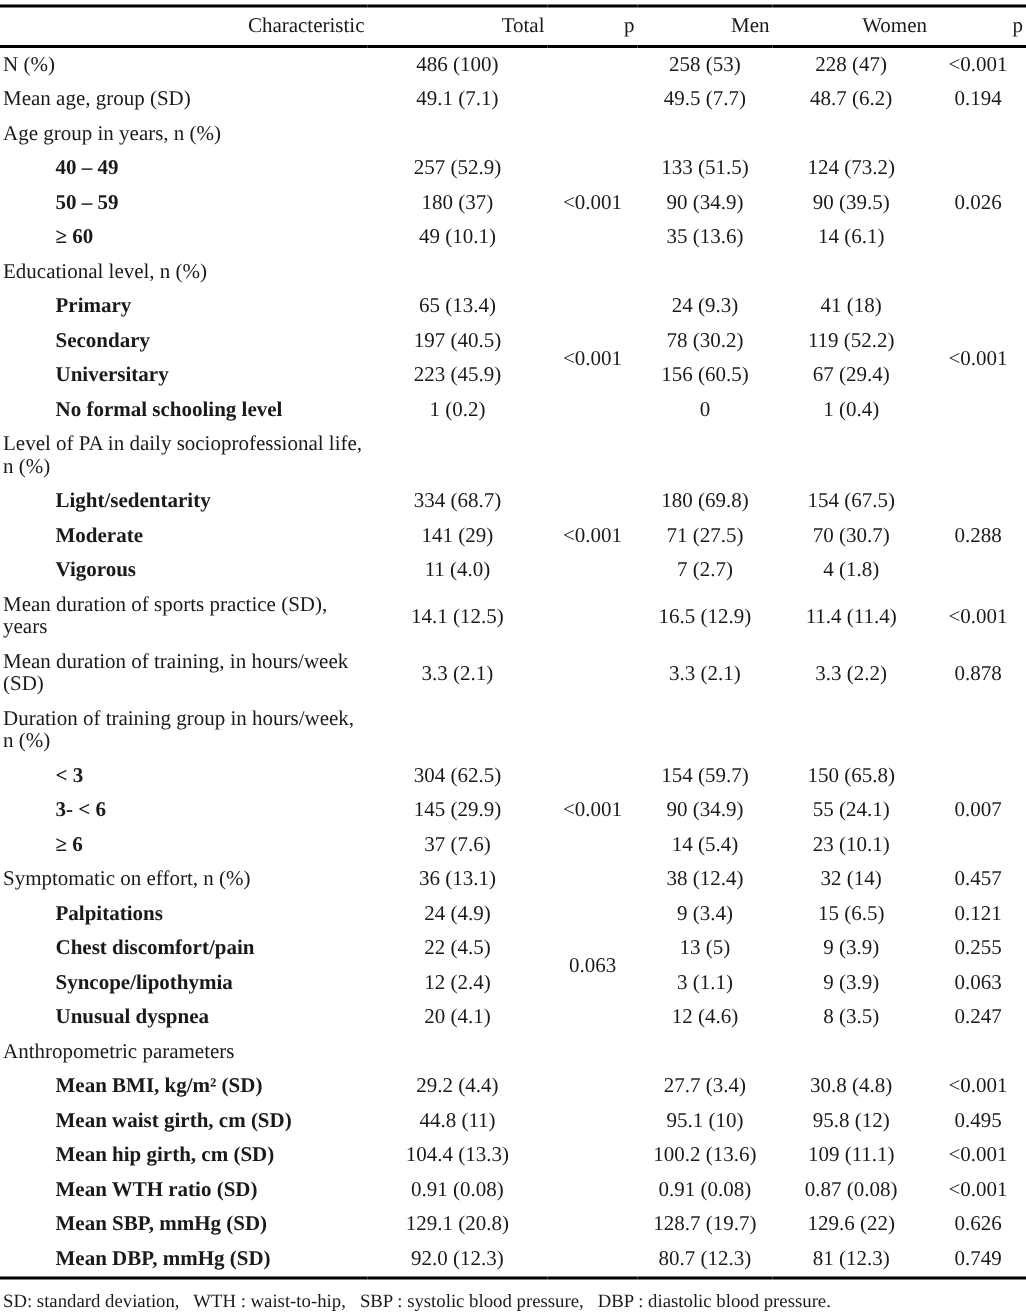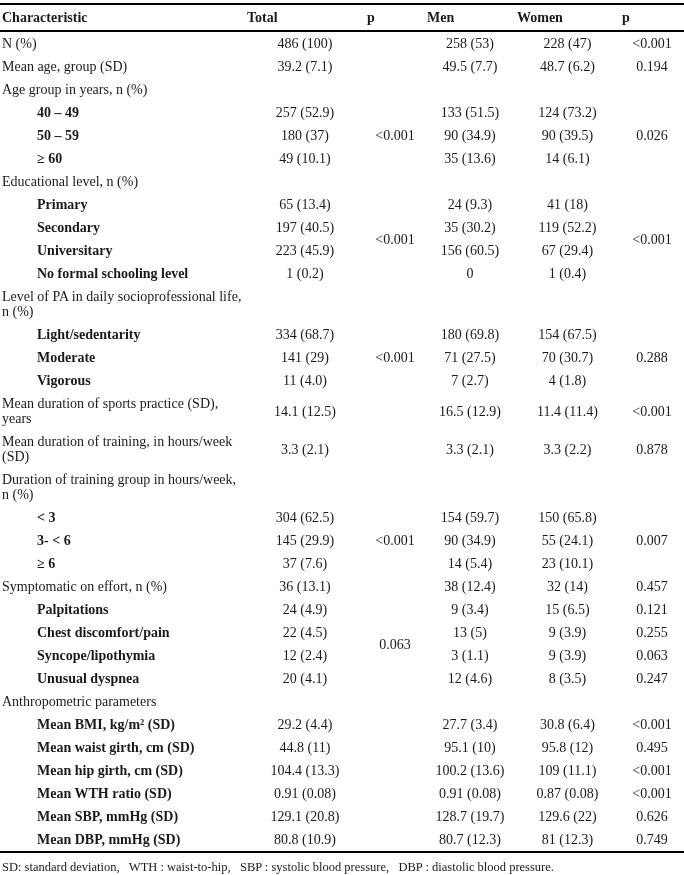--- a/index.html
+++ b/index.html
@@ -18,25 +18,25 @@
     padding-top: 3px;
   }
   table.stats {
     width: 684px;
     border-collapse: collapse;
     table-layout: fixed;
     border-top: 2px solid #000;
     border-bottom: 2px solid #000;
   }
   table.stats thead th {
-    font-weight: bold;
+    font-weight: normal;
     font-size: 14px;
     line-height: 15px;
     padding: 5px 2px;
-    text-align: left;
+    text-align: right;
     border-bottom: 2px solid #000;
     vertical-align: middle;
   }
   table.stats td {
     font-size: 14px;
     line-height: 15px;
     padding: 4px 2px;
     vertical-align: middle;
     overflow: hidden;
   }
@@ -85,21 +85,21 @@
         <tr>
           <td class="label">N (%)</td>
           <td class="num">486 (100)</td>
           <td class="num"></td>
           <td class="num">258 (53)</td>
           <td class="num">228 (47)</td>
           <td class="num">&lt;0.001</td>
         </tr>
         <tr>
           <td class="label">Mean age, group (SD)</td>
-          <td class="num">39.2 (7.1)</td>
+          <td class="num">49.1 (7.1)</td>
           <td class="num"></td>
           <td class="num">49.5 (7.7)</td>
           <td class="num">48.7 (6.2)</td>
           <td class="num">0.194</td>
         </tr>
         <tr>
           <td class="label">Age group in years, n (%)</td>
           <td class="num"></td>
           <td class="num"></td>
           <td class="num"></td>
@@ -138,21 +138,21 @@
           <td class="label ind">Primary</td>
           <td class="num">65 (13.4)</td>
           <td class="num" rowspan="4">&lt;0.001</td>
           <td class="num">24 (9.3)</td>
           <td class="num">41 (18)</td>
           <td class="num" rowspan="4">&lt;0.001</td>
         </tr>
         <tr>
           <td class="label ind">Secondary</td>
           <td class="num">197 (40.5)</td>
-          <td class="num">35 (30.2)</td>
+          <td class="num">78 (30.2)</td>
           <td class="num">119 (52.2)</td>
         </tr>
         <tr>
           <td class="label ind">Universitary</td>
           <td class="num">223 (45.9)</td>
           <td class="num">156 (60.5)</td>
           <td class="num">67 (29.4)</td>
         </tr>
         <tr>
           <td class="label ind">No formal schooling level</td>
@@ -275,21 +275,21 @@
           <td class="num"></td>
           <td class="num"></td>
           <td class="num"></td>
           <td class="num"></td>
         </tr>
         <tr>
           <td class="label ind">Mean BMI, kg/m² (SD)</td>
           <td class="num">29.2 (4.4)</td>
           <td class="num"></td>
           <td class="num">27.7 (3.4)</td>
-          <td class="num">30.8 (6.4)</td>
+          <td class="num">30.8 (4.8)</td>
           <td class="num">&lt;0.001</td>
         </tr>
         <tr>
           <td class="label ind">Mean waist girth, cm (SD)</td>
           <td class="num">44.8 (11)</td>
           <td class="num"></td>
           <td class="num">95.1 (10)</td>
           <td class="num">95.8 (12)</td>
           <td class="num">0.495</td>
         </tr>
@@ -312,21 +312,21 @@
         <tr>
           <td class="label ind">Mean SBP, mmHg (SD)</td>
           <td class="num">129.1 (20.8)</td>
           <td class="num"></td>
           <td class="num">128.7 (19.7)</td>
           <td class="num">129.6 (22)</td>
           <td class="num">0.626</td>
         </tr>
         <tr>
           <td class="label ind">Mean DBP, mmHg (SD)</td>
-          <td class="num">80.8 (10.9)</td>
+          <td class="num">92.0 (12.3)</td>
           <td class="num"></td>
           <td class="num">80.7 (12.3)</td>
           <td class="num">81 (12.3)</td>
           <td class="num">0.749</td>
         </tr>
       </tbody>
   </table>
   <div class="footnote">SD: standard deviation,   WTH : waist-to-hip,   SBP : systolic blood pressure,   DBP : diastolic blood pressure.</div>
 </div>
 

